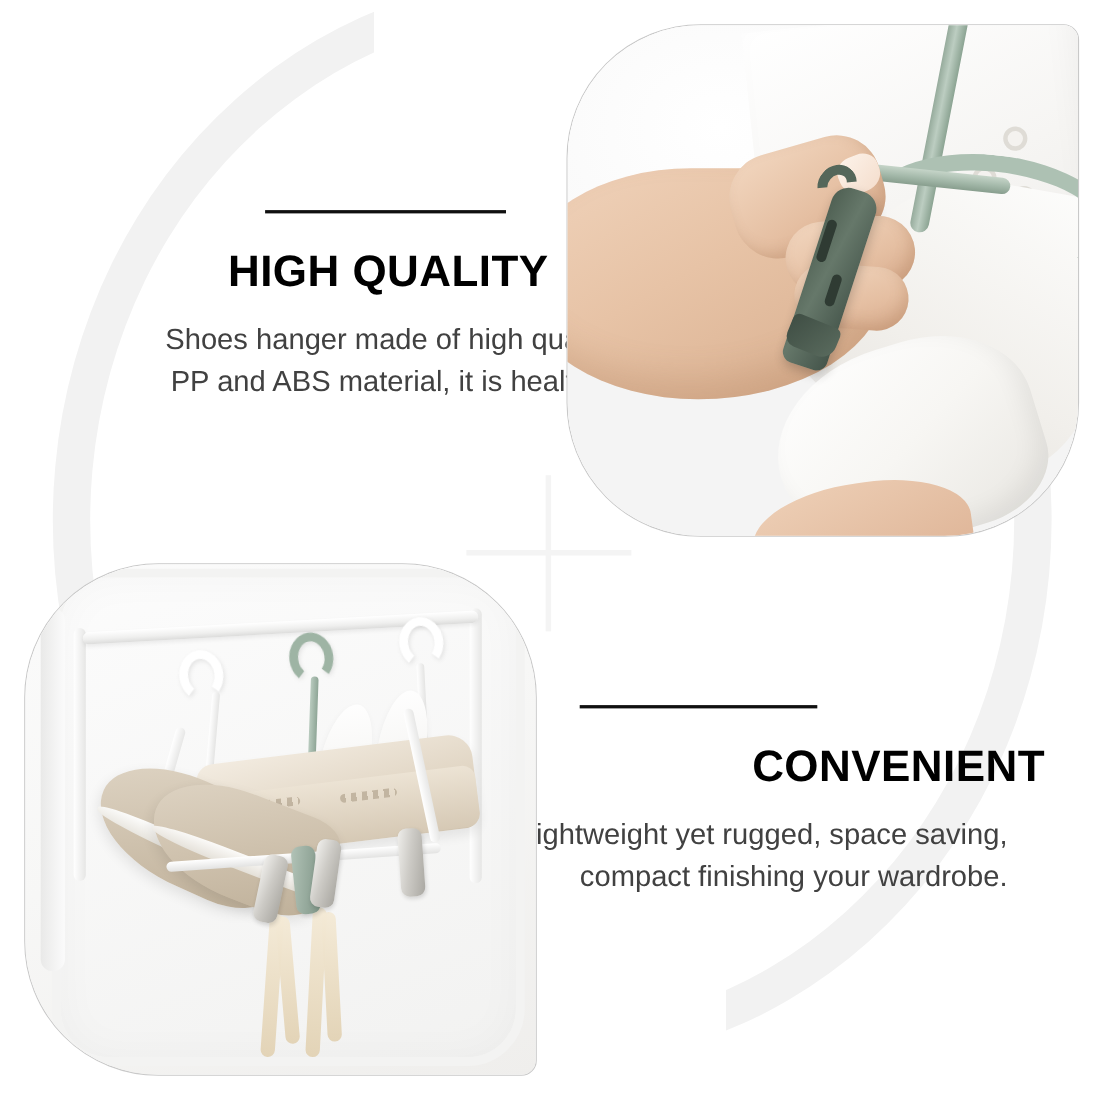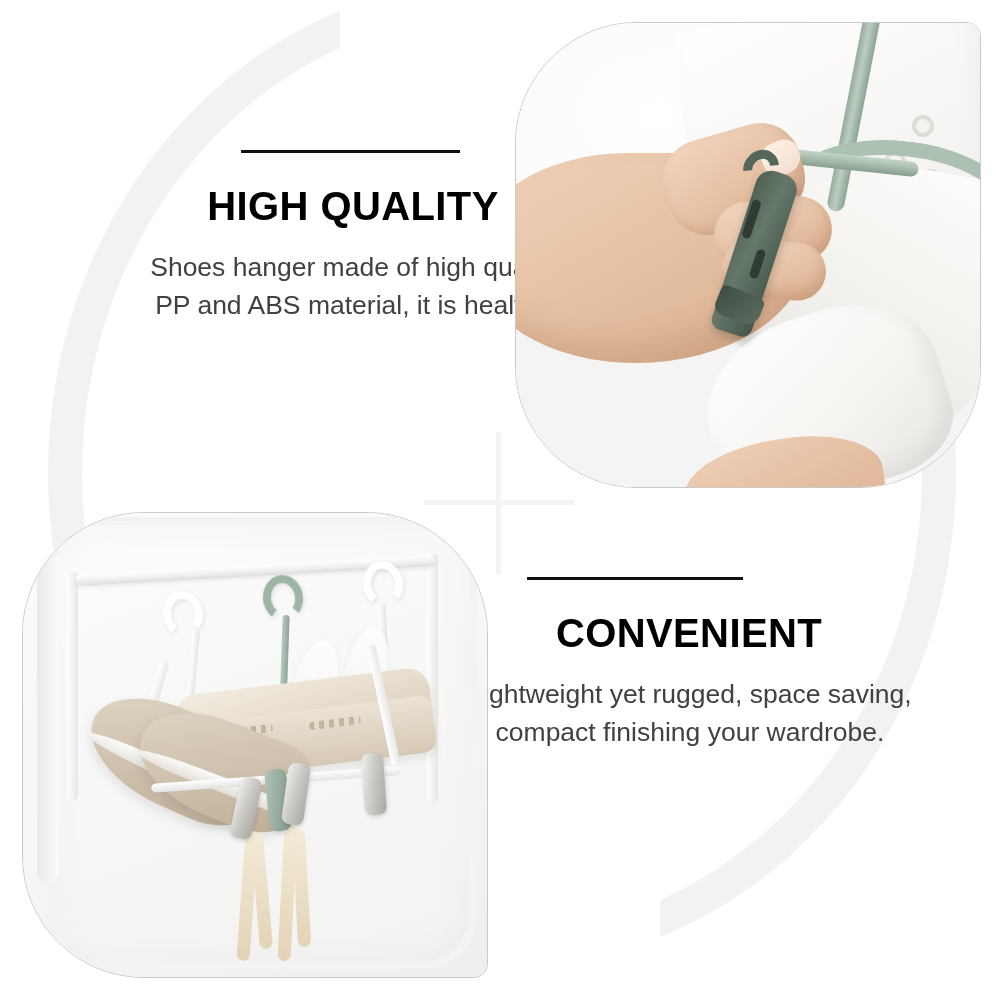--- a/index.html
+++ b/index.html
@@ -39,41 +39,41 @@
   }
   #cross-h{
     position:absolute; left:424px; top:500px;
     width:150px; height:5px; background:#f4f4f4;
   }
 
   
   .quad{ position:absolute; }
 
   
-  .text-block{ width:100%; text-align:center; }
+  .text-block{ width:100%; text-align:center;margin-top:41px; }
   .rule{
     height:3px; background:#101010; margin:0 auto;
   }
   .headline{
     font-size:40px; font-weight:bold; color:#000000;
     letter-spacing:.4px; line-height:1.05;
   }
   .body-copy{
     font-size:26.5px; color:#414141; line-height:1.42;
     font-weight:normal;
   }
 
   
   #block-high-quality{ left:100px; top:150px; width:510px; }
   #block-high-quality .rule{ width:219px; margin-left:141px; margin-bottom:32px;}
   #block-high-quality .headline{ margin-left:-4px; }
   #block-high-quality .body-copy{ margin-top:22px; padding:0 38px; }
 
   
-  #block-convenient{ left:430px; top:577px; width:520px; }
+  #block-convenient{ left:430px; top:600px; width:520px;text-align:right; }
   #block-convenient .rule{ width:216px; margin-left:97px; margin-bottom:32px;}
   #block-convenient .headline{ margin-left:-2px; }
   #block-convenient .body-copy{ margin-top:22px; padding:0 34px; }
 
   
   .photo{
     position:absolute;
     overflow:hidden;
     background:#fdfdfd;
     border:1px solid #c9c9c9;

